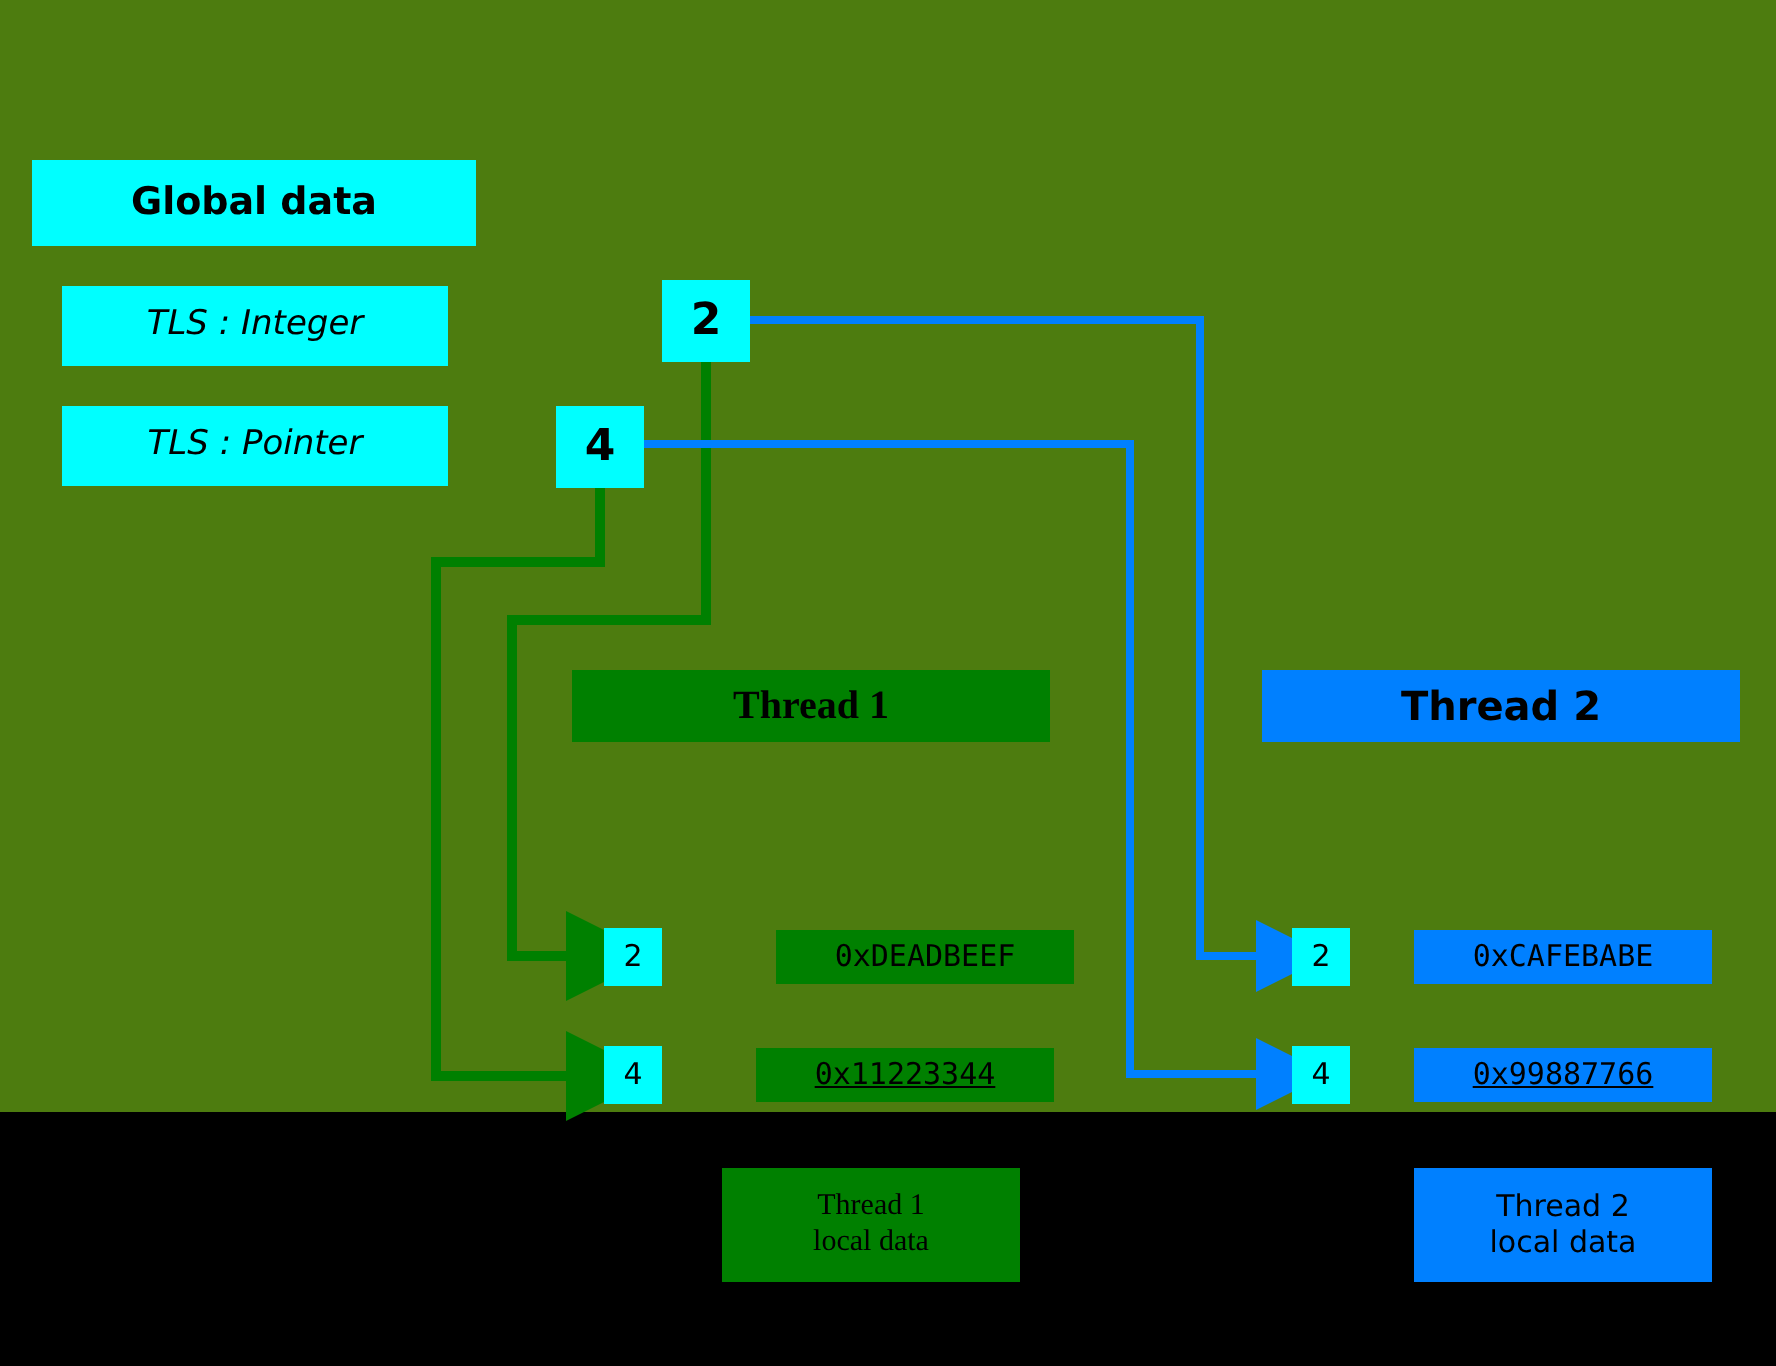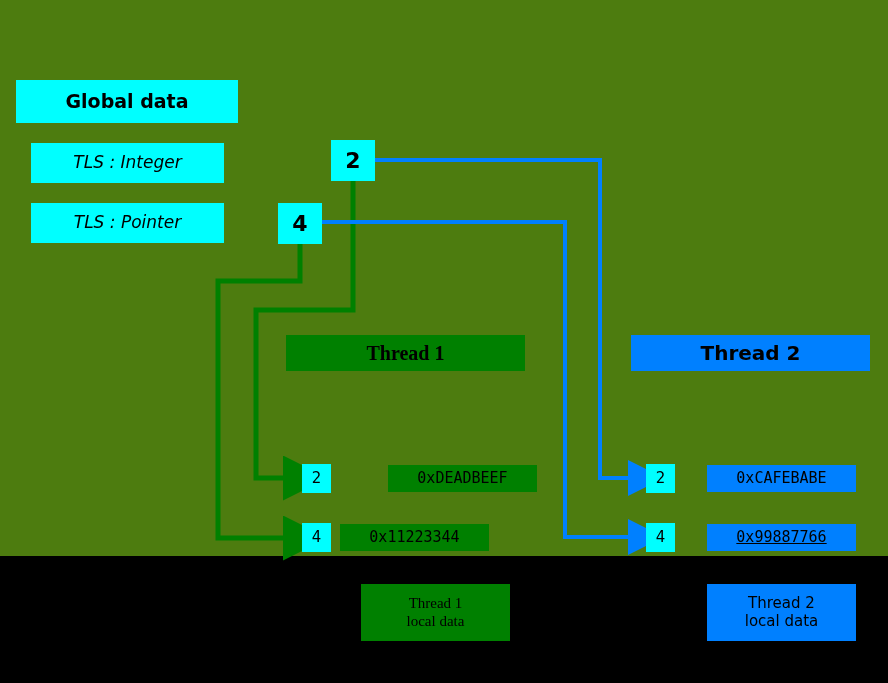--- a/index.html
+++ b/index.html
@@ -74,21 +74,21 @@
   .k1-4 { left: 302px; top: 523px; }
   .k2-2 { left: 646px; top: 464px; }
   .k2-4 { left: 646px; top: 523px; }
 
   .val {
     width: 149px; height: 27px;
     font-family: "DejaVu Sans Mono", monospace;
     font-size: 15px;
   }
   .v1-a { left: 361px; top: 465px; margin-left: 27px; }
-  .v1-b { left: 340px; top: 524px; }
+  .v1-b { left: 378px; top: 524px; text-decoration: underline; }
   .v2-a { left: 707px; top: 465px; }
   .v2-b { left: 707px; top: 524px; text-decoration: underline; }
 
   .local {
     width: 149px; height: 57px;
     font-size: 15px;
     flex-direction: column;
   }
   .local-1 { left: 361px; top: 584px; }
   .local-2 { left: 707px; top: 584px; }

